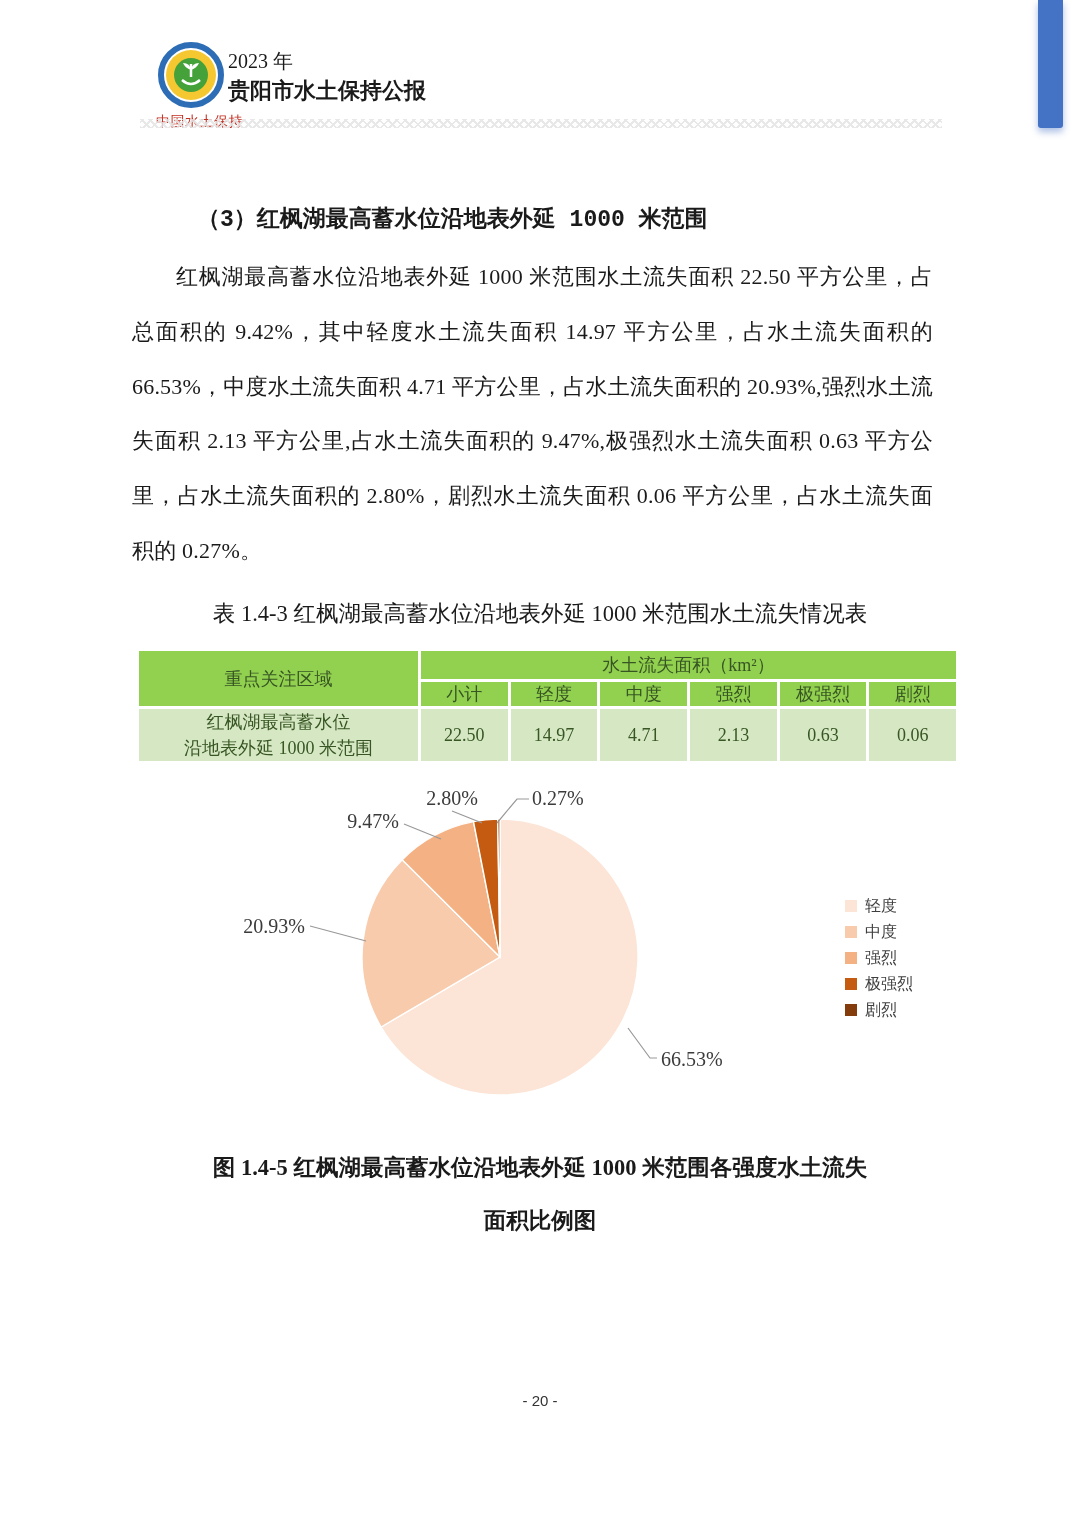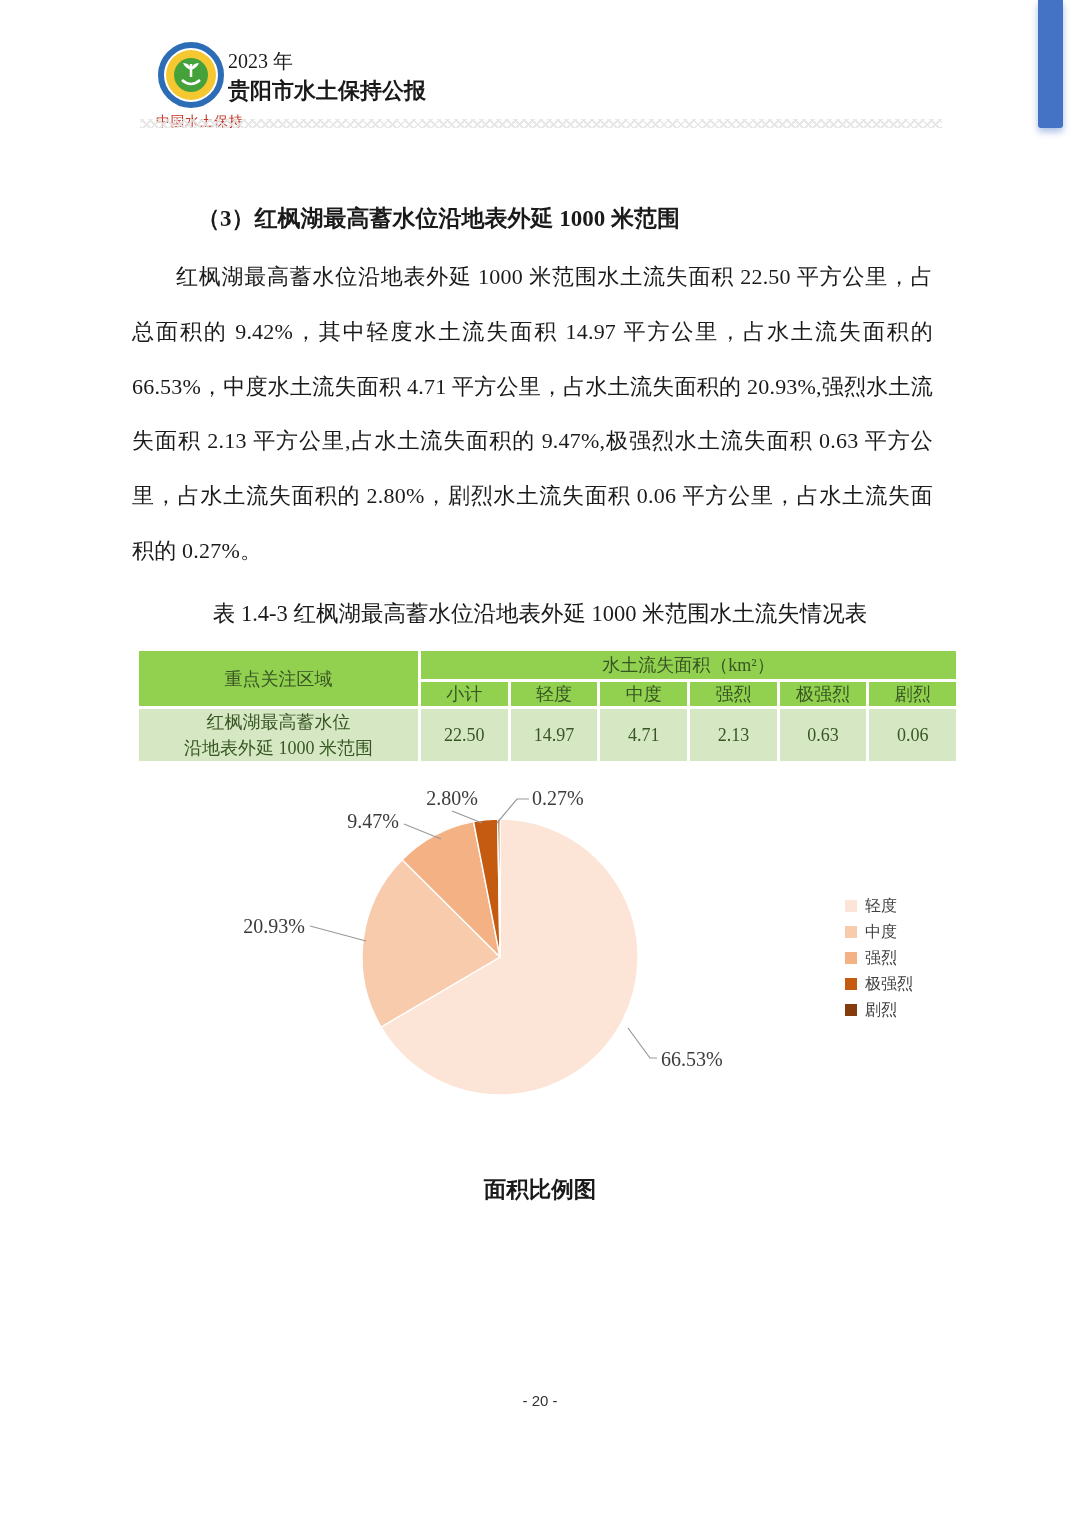--- a/index.html
+++ b/index.html
@@ -16,21 +16,21 @@
   .hdr-titles{position:absolute;left:228px;top:48px;}
   .hdr-year{font-size:20px;line-height:26px;}
   .hdr-title{font-size:22px;font-weight:bold;line-height:30px;margin-top:2px;}
 
   .divider{position:absolute;left:140px;top:119px;width:802px;height:9px;opacity:.85;
     background:
       repeating-linear-gradient(45deg,#e4e4e4 0 2px,transparent 2px 6px),
       repeating-linear-gradient(-45deg,#e4e4e4 0 2px,transparent 2px 6px);}
 
   .section-heading{position:absolute;left:140px;top:203px;width:800px;margin:0;
-    font-size:23px;font-weight:bold;text-indent:57px;}
+    font-size:23px;font-weight:bold;text-indent:57px;font-family:Liberation Mono, monospace;}
 
   .body-para{position:absolute;left:132px;top:250px;width:801px;margin:0;
     font-size:22px;line-height:54.8px;text-align:justify;text-indent:44px;
     letter-spacing:.2px;}
 
   .table-caption{position:absolute;left:140px;top:598px;width:800px;text-align:center;
     font-size:22.5px;font-weight:normal;}
 
   
   .tbl{position:absolute;left:136px;top:648px;width:820px;border-collapse:collapse;
@@ -165,18 +165,19 @@
         <span class="legend-swatch" style="background: rgb(197, 90, 17);"></span>
         <span class="legend-label">极强烈</span>
       </div>
       <div class="legend-item">
         <span class="legend-swatch" style="background: rgb(132, 60, 12);"></span>
         <span class="legend-label">剧烈</span>
       </div>
     </div>
 
   <div class="figure-caption">
+    <div>图 1.4-5 红枫湖最高蓄水位沿地表外延 1000 米范围各强度水土流失</div>
     <div class="l2">面积比例图</div>
   </div>
 
   <div class="page-number">- 20 -</div>
 
 </div>
 
 </body></html>

